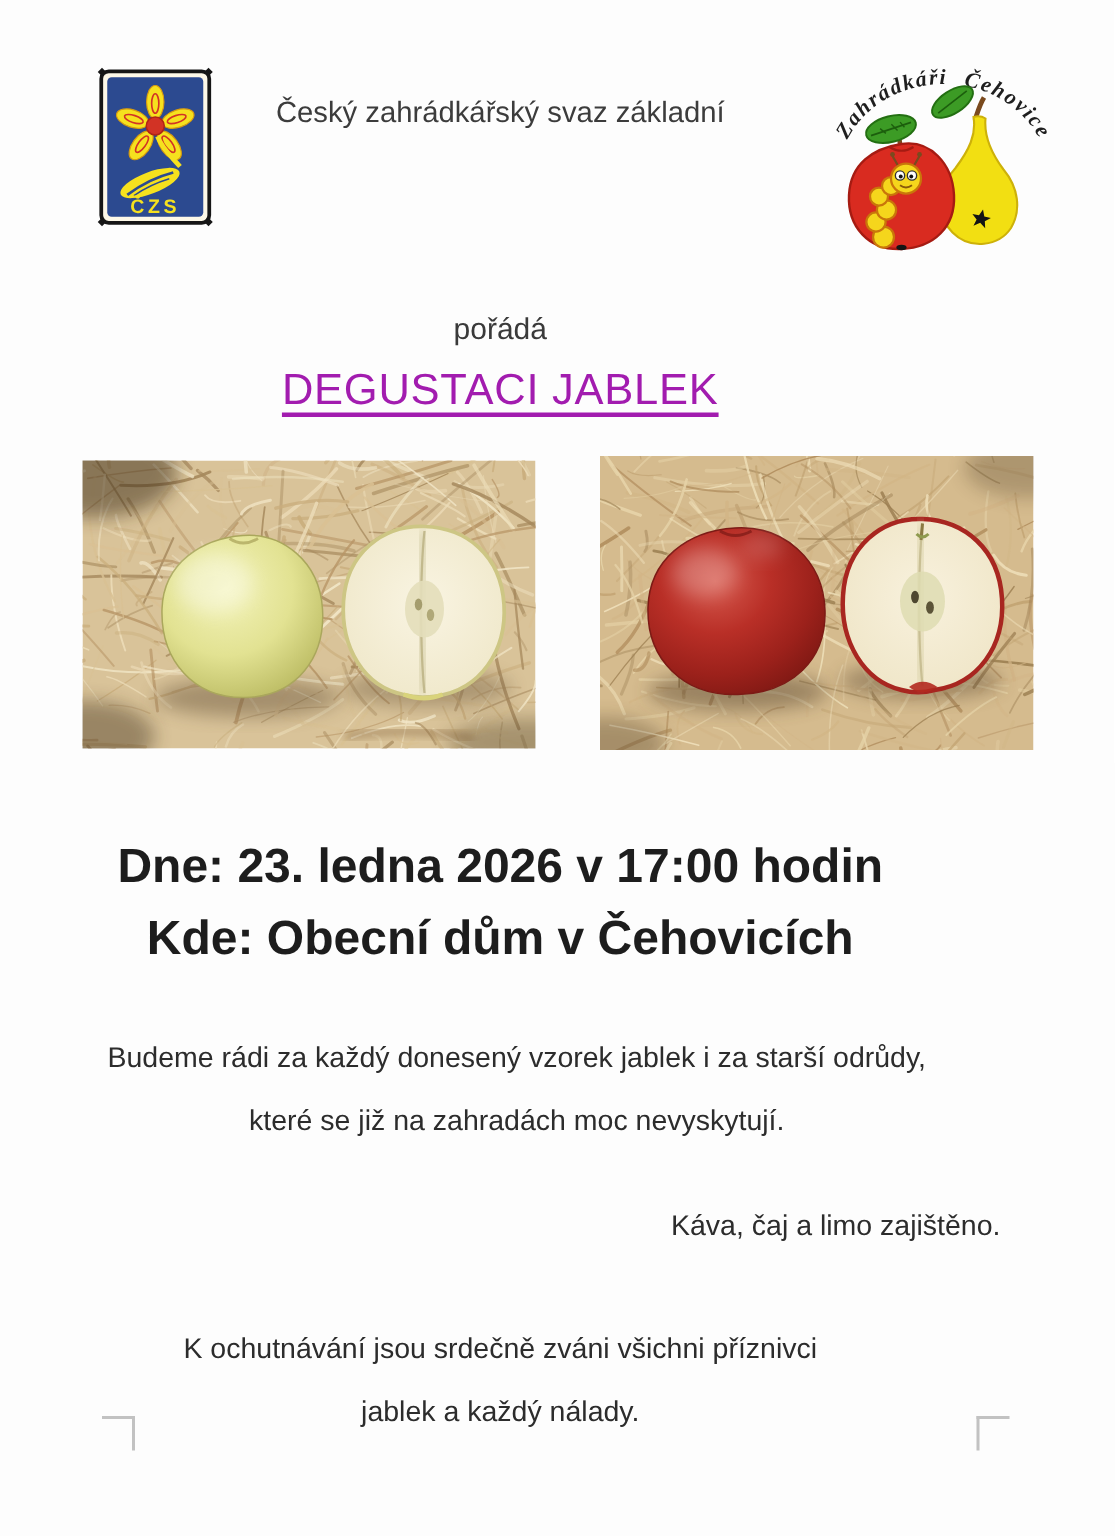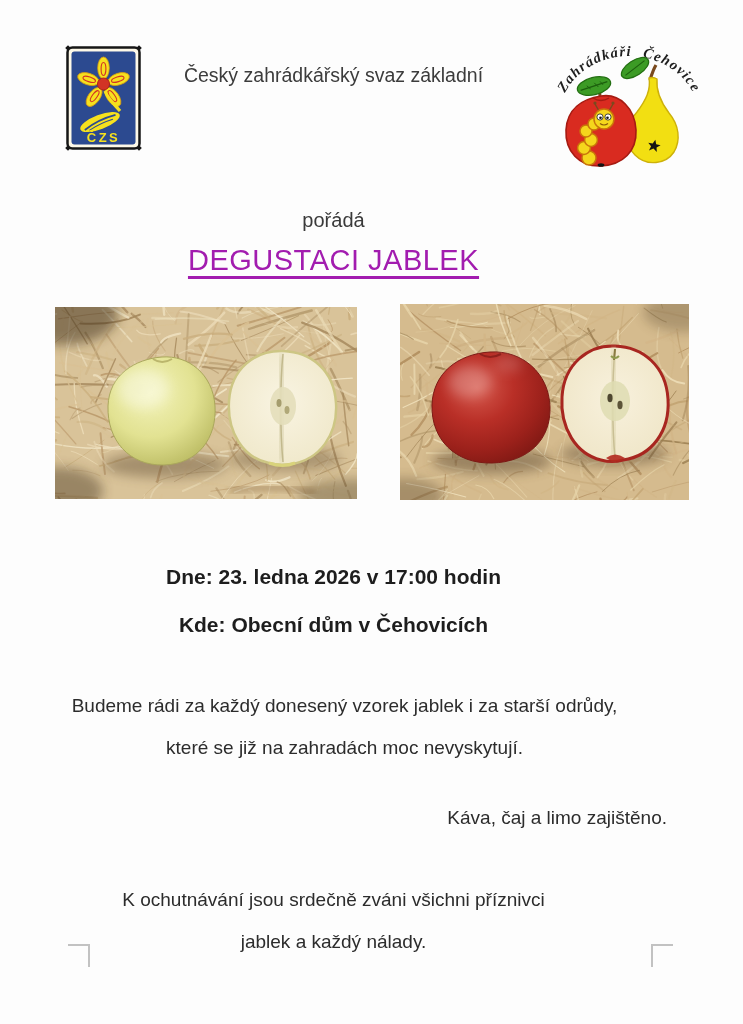--- a/index.html
+++ b/index.html
@@ -7,21 +7,21 @@
     position:relative;width:743px;height:1024px;background:#fdfdfd;
     font-family:"Liberation Sans","DejaVu Sans",sans-serif;overflow:hidden;
   }
   .ctr{position:absolute;left:0;width:667px;text-align:center;}
   .org-name{top:61px;font-size:19.5px;line-height:29px;color:#3c3c3c;}
   .presents{top:185px;font-size:20px;color:#3a3a3a;margin-top:24px;}
   .event-title{
     top:244px;font-size:29px;font-weight:normal;color:#a21caf;letter-spacing:.5px;
     text-decoration:underline;text-decoration-thickness:3px;text-underline-offset:6px;
   }
-  .event-when{top:553px;font-size:21px;font-weight:bold;line-height:48px;color:#1d1d1d;}
+  .event-when{top:553px;font-size:32px;font-weight:bold;line-height:48px;color:#1d1d1d;}
   .para{font-size:19px;line-height:42px;color:#2c2c2c;}
   .p1{top:685px;padding-left:11px;} .p2{top:797px;text-align:right;} .p3{top:879px;}
   .logo-left{position:absolute;left:64px;top:44px;width:79px;height:108px;}
   .logo-right{position:absolute;left:549px;top:30px;width:160px;height:145px;}
   .photo{position:absolute;}
   .photo-left{left:55px;top:307px;width:302px;height:192px;}
   .photo-right{left:400px;top:304px;width:289px;height:196px;}
   .photo svg{display:block;width:100%;height:100%;}
   .corner-mark{position:absolute;width:20px;height:21px;}
   .corner-mark.left{left:68px;top:944px;border-top:2px solid #c2c2c2;border-right:2px solid #c2c2c2;}

